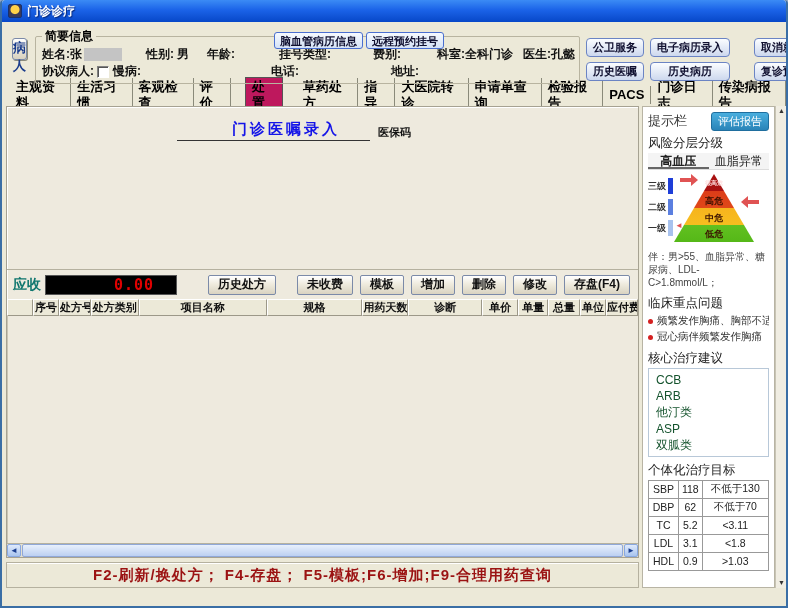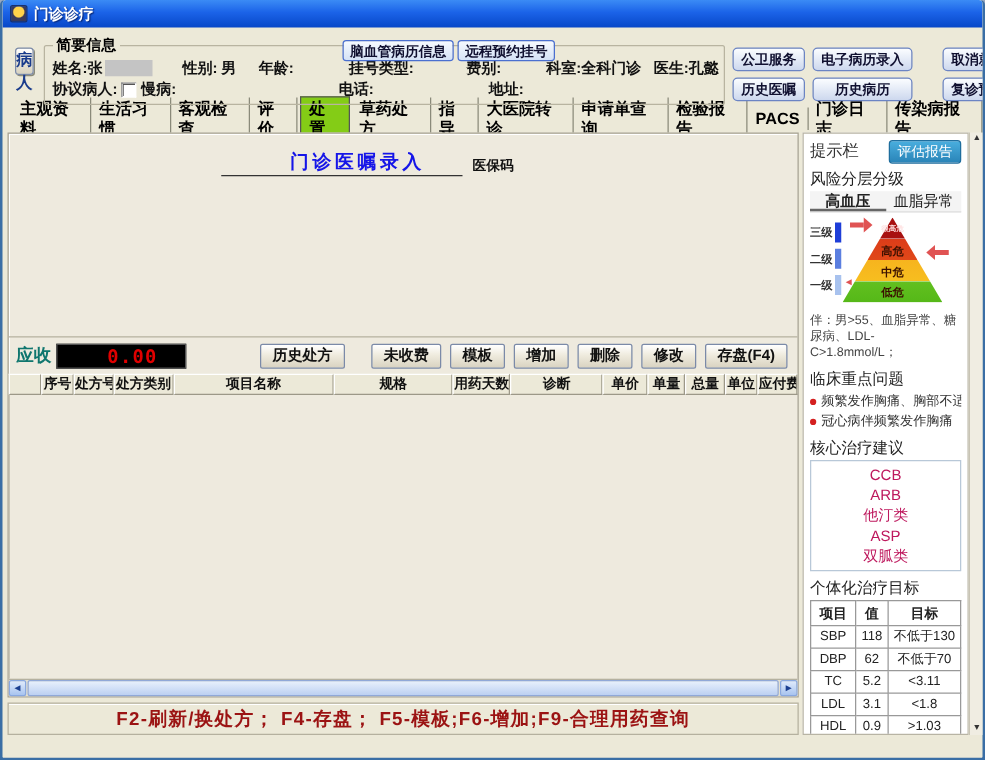--- a/index.html
+++ b/index.html
@@ -24,34 +24,34 @@
   .overlay-btns .ob { font-size:11px; font-weight:bold; color:#101030; background:linear-gradient(#f6faff,#d5e2f6); border:1px solid #4a6fd0; border-radius:3px; padding:1px 5px; height:17px; }
   .hdr-btns { display:flex; margin-left:6px; margin-top:12px; gap:6px; }
   .hb-col { display:flex; flex-direction:column; gap:5px; }
   .hb { height:19px; font-size:11px; font-weight:bold; color:#101030; background:linear-gradient(#fbfdff,#cdd8ee); border:1px solid #6b84c4; border-radius:4px; padding:0 6px; white-space:nowrap; }
   .hb-gap { margin-left:18px; }
 
   
   .tabstrip { height:22px; display:flex; align-items:center; padding-left:8px; font-size:13px; font-weight:bold; color:#000; }
   .tab { padding:1px 6px; border-right:1px solid #8a8a7a; line-height:16px; cursor:default; }
   .tab:last-child { border-right:1px solid #8a8a7a; }
-  .tab.selected { border:1px solid #555; background:#84cc16; margin:0 2px; }
+  .tab.selected { border:1px solid #555; background:#be185d; margin:0 14px; }
 
   
   .main { display:flex; padding:0 2px 0 4px; height:486px; }
   .left-col { width:633px; display:flex; flex-direction:column; }
   .content { height:452px; background:#eeeade; border:1px solid #a6a292; box-shadow:inset 1px 1px 0 #fff; display:flex; flex-direction:column; }
   .order-title-row { display:flex; align-items:flex-end; padding:12px 0 0 170px; height:34px; }
   .order-title-wrap { border-bottom:1px solid #333; padding:0 30px 1px 55px; }
   .order-title { color:#1515e8; font-size:15px; font-weight:bold; letter-spacing:3px; }
   .ins-label { font-size:11px; font-weight:bold; margin:0 0 1px 8px; color:#111; }
   .blank-area { height:128px; }
   .fee-row { height:30px; border-top:1px solid #b5b19f; display:flex; align-items:center; padding:0 8px 0 6px; }
   .fee-label { font-size:14px; font-weight:bold; color:#0f766e; }
-  .led { width:104px; height:20px; background:#000; border:1px solid #555; margin-left:4px; color:#e00000; font:bold 15px "DejaVu Sans Mono",monospace; text-align:right; padding-right:22px; line-height:18px; letter-spacing:1px; }
+  .led { width:132px; height:20px; background:#000; border:1px solid #555; margin-left:4px; color:#e00000; font:bold 15px "DejaVu Sans Mono",monospace; text-align:right; padding-right:22px; line-height:18px; letter-spacing:1px; }
   .fee-spacer { flex:1; }
   .tb { height:20px; font-size:12px; font-weight:bold; color:#111; padding:0 9px; margin-left:7px; background:linear-gradient(#ffffff,#efebde 45%,#d9d3c1); border:1px solid #7b8aa8; border-radius:2px; white-space:nowrap; }
   .tb.first { margin-left:0; margin-right:14px; }
   .grid-header { display:flex; height:17px;justify-content:flex-end; }
   .gh { background:#ece9d8; border:1px solid #9c9888; border-top-color:#fff; border-left-color:#fff; font-size:11px; font-weight:bold; color:#111; text-align:center; line-height:15px; overflow:hidden; white-space:nowrap; }
   .grid-body { flex:1; border-left:1px solid #c8c4b4; }
   .hscroll { height:14px; display:flex; border-top:1px solid #b5b19f; background:#e4e0d0; }
   .sbtn { width:14px; height:13px; background:linear-gradient(#dfeafc,#a8c4ef); border:1px solid #89a8e0; color:#1b3f91; font-size:8px; line-height:11px; text-align:center; border-radius:2px; }
   .hthumb { flex:1; margin:0 1px; background:linear-gradient(#e8f0fc,#bcd0f2); border:1px solid #90a8d8; border-radius:2px; }
   .statusbar { height:26px; margin-top:4px; background:#ece9d8; border:1px solid #b5b19f; box-shadow:inset 0 1px 0 #fff; display:flex; align-items:center; justify-content:center; }
@@ -82,21 +82,21 @@
   .arrow { position:absolute; height:4px; background:#e05353; }
   .arrow:after { content:''; position:absolute; top:-4px; border-top:6px solid transparent; border-bottom:6px solid transparent; }
   .arrow.right { width:11px; } .arrow.right:after { right:-7px; border-left:7px solid #e05353; }
   .arrow.left { width:11px; } .arrow.left:after { left:-7px; border-right:7px solid #e05353; }
   .mini-arrow { position:absolute; color:#e05353; font-size:8px; }
   .sb-note { margin-top:4px; font-size:10px; color:#444; line-height:1.3; }
   .bullets { margin-top:2px; }
   .bullet-row { display:flex; align-items:center; height:16px; font-size:10.5px; color:#333; white-space:nowrap; overflow:hidden; }
   .dot { width:5px; height:5px; border-radius:50%; background:#d42020; margin-right:4px; flex:none; }
   .advice-box { margin-top:2px; border:1px solid #b8c8d8; padding:3px 7px; }
-  .advice-box a { display:block; color:#be185d; font-size:12px; line-height:1.35; text-decoration:none;text-align:center; }
+  .advice-box a { display:block; color:#14532d; font-size:12px; line-height:1.35; text-decoration:none; }
   .target-table { margin-top:2px; border-collapse:collapse; width:100%; }
   .target-table th,.target-table td { border:1px solid #999; font-size:11px; text-align:center; color:#222; }
   .target-table th { height:20px; font-weight:bold; }
   .target-table td { height:18px; font-size:10.5px; }
   .vscroll { width:12px; height:482px; background:#f0ede2; border-left:1px solid #c8c4b4; display:flex; flex-direction:column; justify-content:space-between; align-items:center; padding:1px 0; }
   .varrow { font-size:7px; color:#333; line-height:8px; }
 </style>
 </head>
 <body>
 
@@ -271,25 +271,20 @@
         <div class="advice-box">
           <a href="#">CCB</a>
           <a href="#">ARB</a>
           <a href="#">他汀类</a>
           <a href="#">ASP</a>
           <a href="#">双胍类</a>
         </div>
         <div class="sb-h" style="margin-top:5px">个体化治疗目标</div>
         <table class="target-table">
           <tbody>
-              <tr>
-            <th style="width:36px">项目</th>
-            <th style="width:26px">值</th>
-            <th>目标</th>
-          </tr>
           <tr>
                 <td>SBP</td>
                 <td>118</td>
                 <td>不低于130</td>
               </tr>
           <tr>
                 <td>DBP</td>
                 <td>62</td>
                 <td>不低于70</td>
               </tr>

